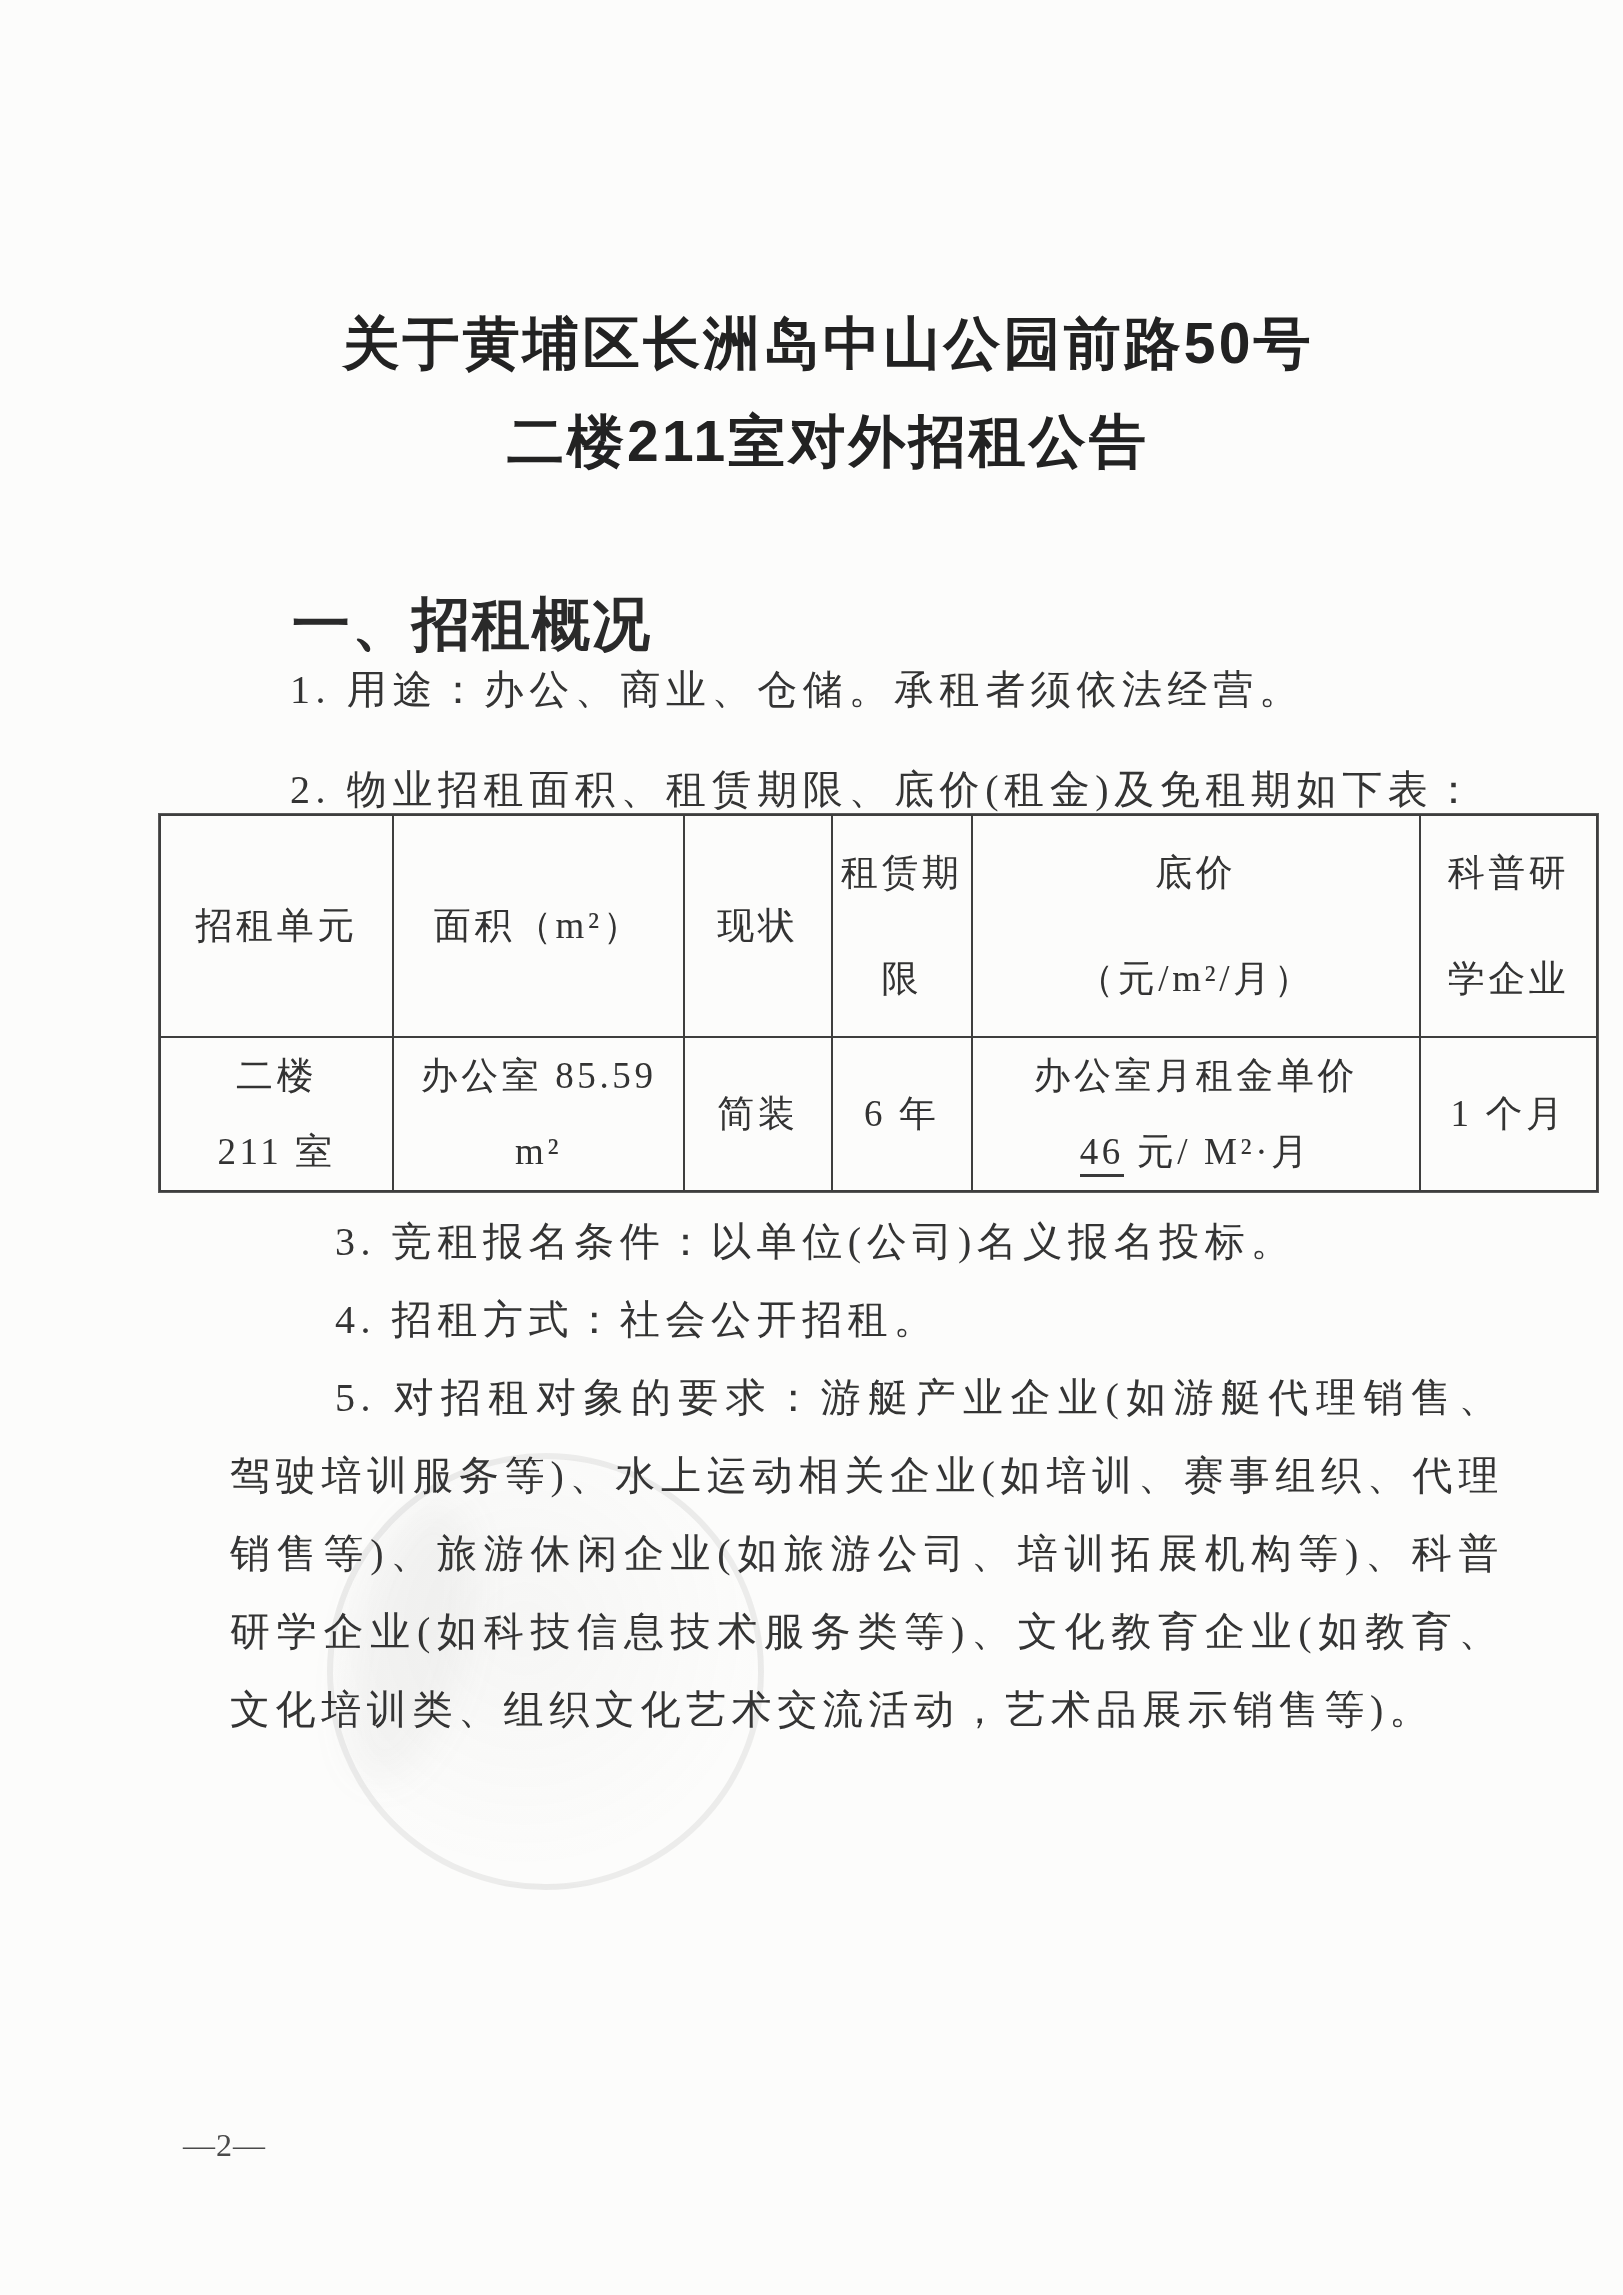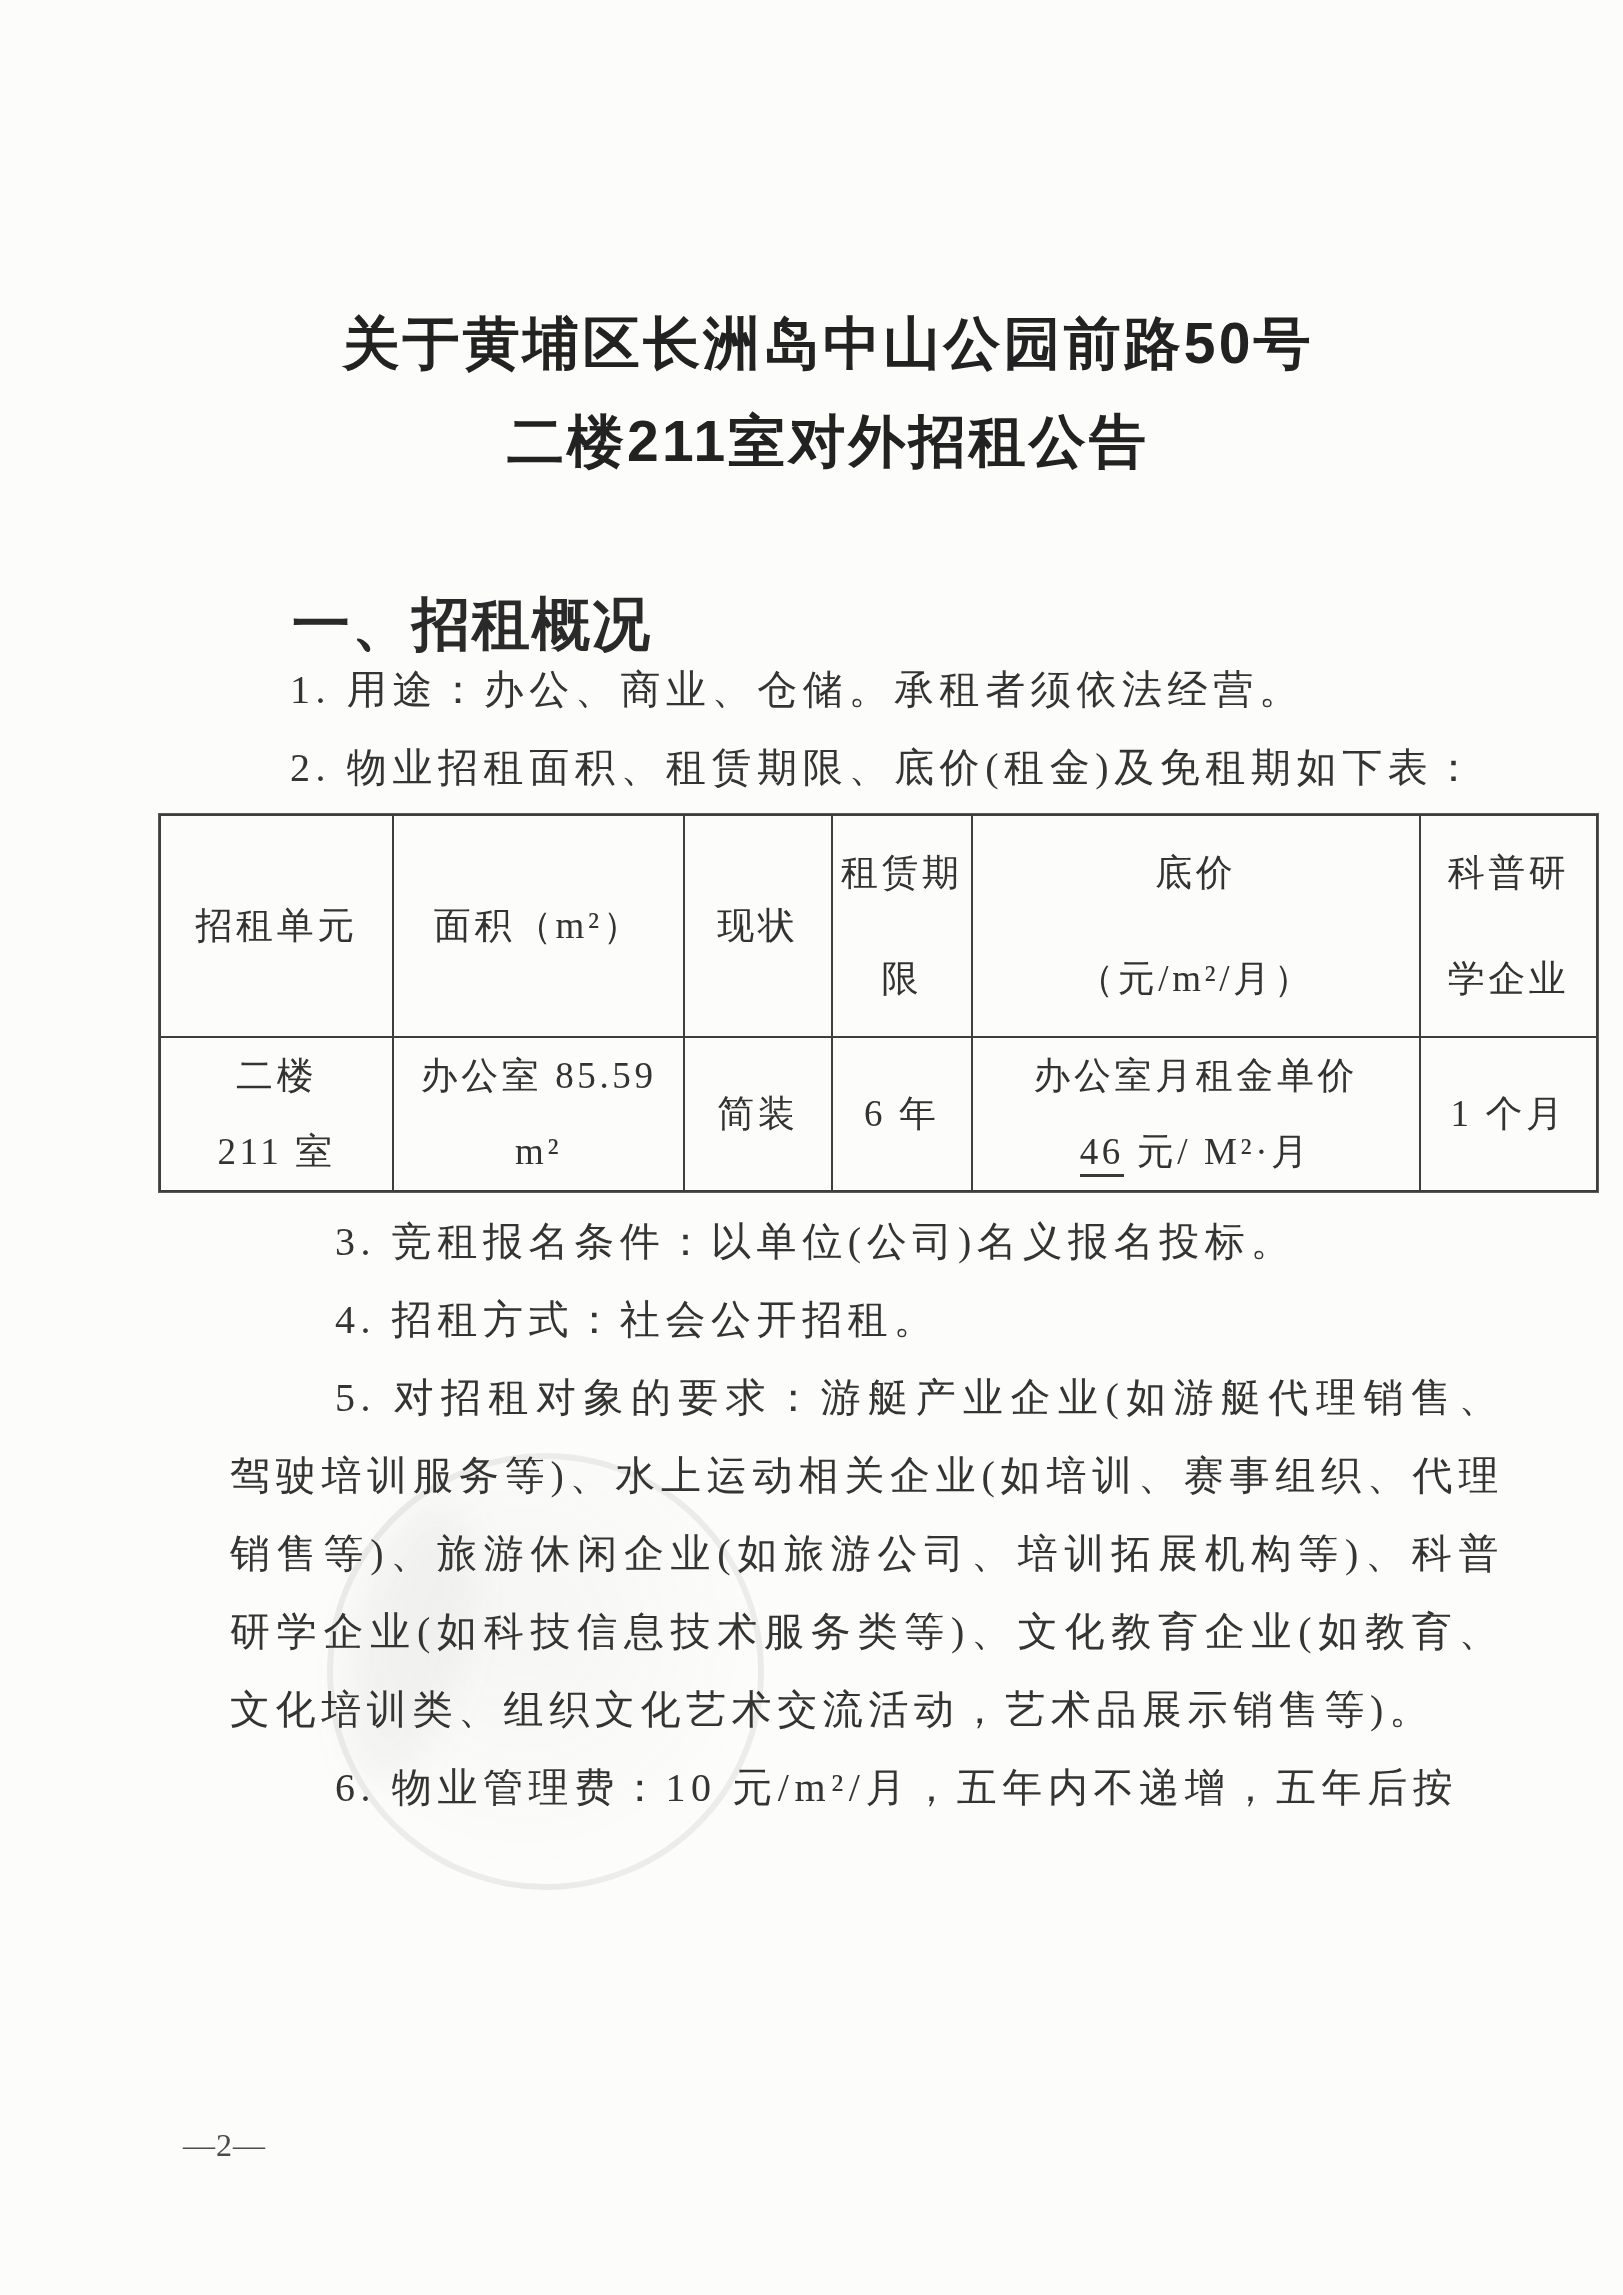--- a/index.html
+++ b/index.html
@@ -26,21 +26,21 @@
     font-weight:bold;color:#2a2a2a;
     font-size:58px;line-height:57px;letter-spacing:2px;
   }
   
   .bodyline{
     position:absolute;left:230px;width:1274px;
     font-size:40px;line-height:60px;letter-spacing:5.6px;
     white-space:nowrap;
   }
   .p1{top:660px;text-indent:60px;}
-  .p2{top:738px;text-indent:60px;}
+  .p2{top:760px;text-indent:60px;}
   .flow{
     position:absolute;left:230px;top:1203px;width:1274px;
     font-size:40px;line-height:78px;letter-spacing:5.6px;
     text-align:justify;
   }
   .flow p{margin:0;padding:0;}
   .ind-lg{text-indent:105px;}
   
   .rtable{
     position:absolute;left:159px;top:814px;width:1339px;
@@ -127,19 +127,18 @@
     </tbody>
   </table>
 
   <div class="smudge"></div>
   <div class="stamp"></div>
 
   <div class="flow">
     <p class="ind-lg">3. 竞租报名条件：以单位(公司)名义报名投标。</p>
     <p class="ind-lg">4. 招租方式：社会公开招租。</p>
     <p class="ind-lg">5. 对招租对象的要求：游艇产业企业(如游艇代理销售、驾驶培训服务等)、水上运动相关企业(如培训、赛事组织、代理销售等)、旅游休闲企业(如旅游公司、培训拓展机构等)、科普研学企业(如科技信息技术服务类等)、文化教育企业(如教育、文化培训类、组织文化艺术交流活动，艺术品展示销售等)。</p>
-    <p class="ind-lg">6. 物业管理费：10 元/m²/月，五年内不递增，五年后按</p>
   </div>
 
   <div class="page-num">—2—</div>
 
 </div>
 
 
 </body></html>

